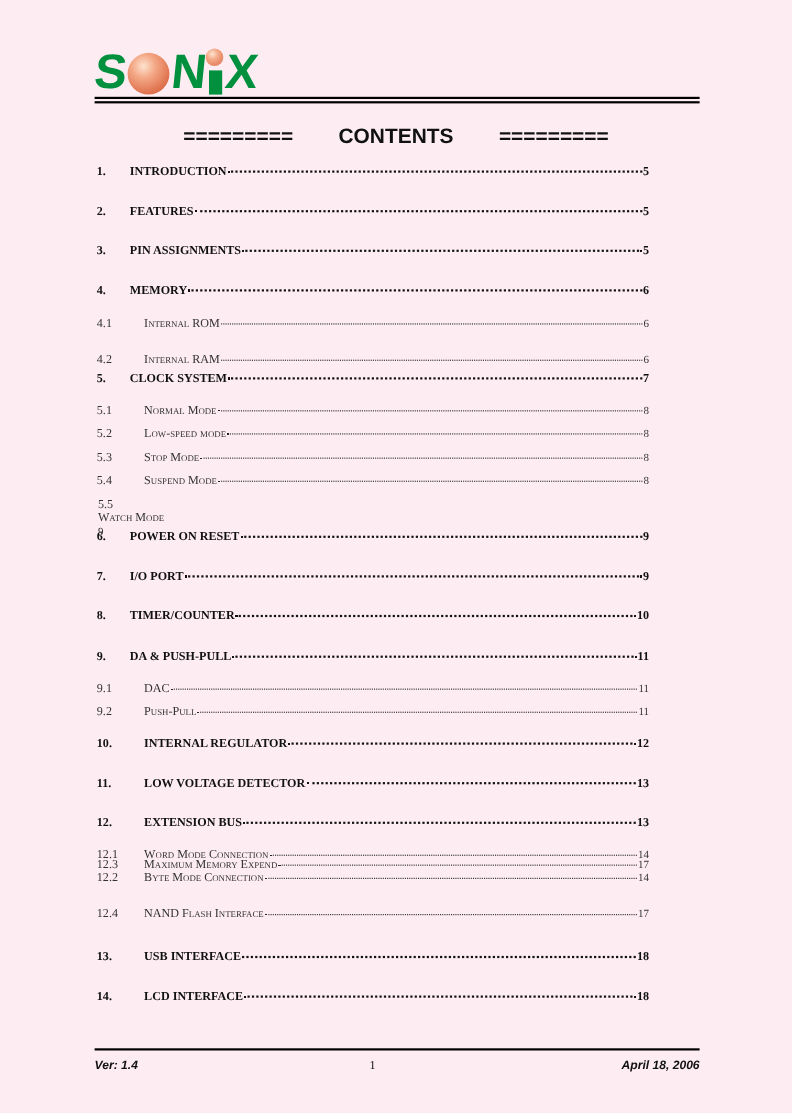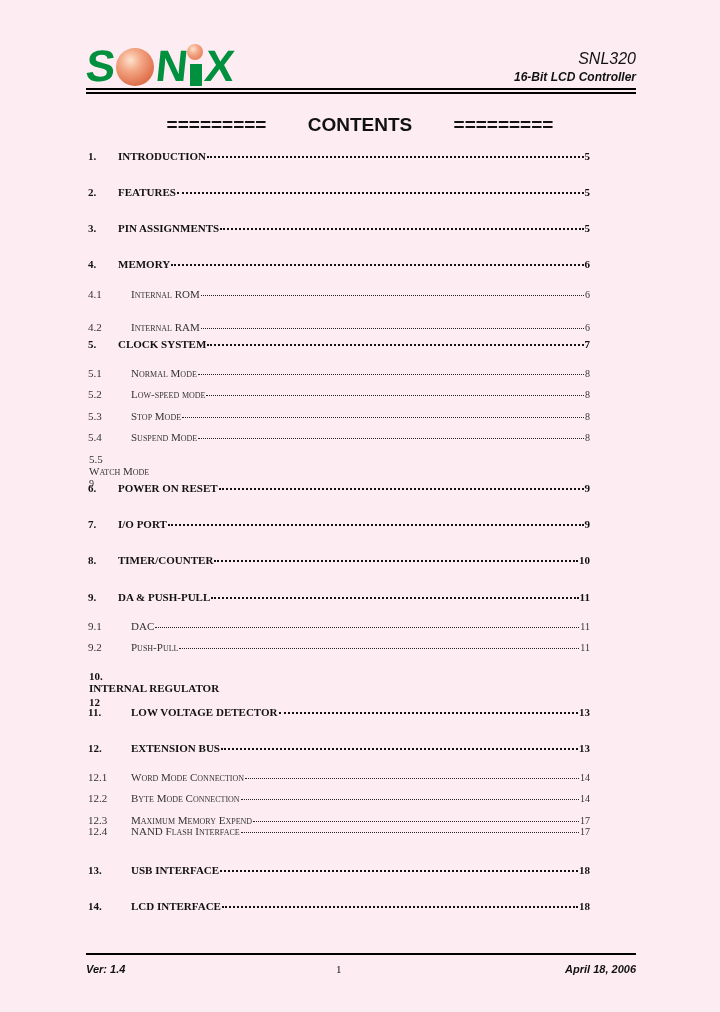--- a/index.html
+++ b/index.html
@@ -67,24 +67,20 @@
   <div class="logo">
     <span class="logo-letter">S</span>
     <span class="logo-ball"></span>
     <span class="logo-letter">N</span>
     <span class="i-wrap">
       <span class="logo-ball-small"></span>
       <span class="i-stem"></span>
     </span>
     <span class="logo-letter">X</span>
   </div>
-  <div class="product">
-    <div class="model">SNL320</div>
-    <div class="subtitle">16-Bit LCD Controller</div>
-  </div>
   <div class="hdr-rule"></div>
   <div class="hdr-rule2"></div>
 </div>
 
 <div class="toc-title">
   <span>=========</span>
   <span>CONTENTS</span>
   <span>=========</span>
 </div>
 
@@ -190,21 +186,21 @@
       <span class="label">DAC</span>
       <span class="dots"></span>
       <span class="page">11</span>
     </div>
     <div class="row l2" style="top: 641px;">
       <span class="num">9.2</span>
       <span class="label">Push-Pull</span>
       <span class="dots"></span>
       <span class="page">11</span>
     </div>
-    <div class="row l1 wide" style="top: 670px; flex-direction: column;">
+    <div class="row l1 wide" style="top: 670px;">
       <span class="num">10.</span>
       <span class="label">INTERNAL REGULATOR</span>
       <span class="dots"></span>
       <span class="page">12</span>
     </div>
     <div class="row l1 wide" style="top: 706px;">
       <span class="num">11.</span>
       <span class="label">LOW VOLTAGE DETECTOR</span>
       <span class="dots"></span>
       <span class="page">13</span>
@@ -220,21 +216,21 @@
       <span class="label">Word Mode Connection</span>
       <span class="dots"></span>
       <span class="page">14</span>
     </div>
     <div class="row l2 wide" style="top: 792px;">
       <span class="num">12.2</span>
       <span class="label">Byte Mode Connection</span>
       <span class="dots"></span>
       <span class="page">14</span>
     </div>
-    <div class="row l2 wide" style="top: 814px;">
+    <div class="row l2 wide" style="top: 780px;">
       <span class="num">12.3</span>
       <span class="label">Maximum Memory Expend</span>
       <span class="dots"></span>
       <span class="page">17</span>
     </div>
     <div class="row l2 wide" style="top: 825px; font-family: Liberation Serif, serif;">
       <span class="num">12.4</span>
       <span class="label">NAND Flash Interface</span>
       <span class="dots"></span>
       <span class="page">17</span>

